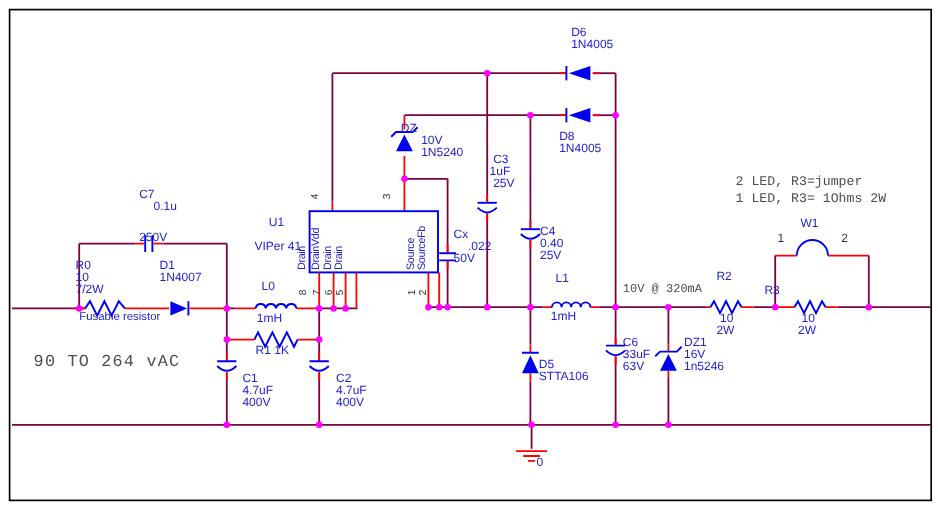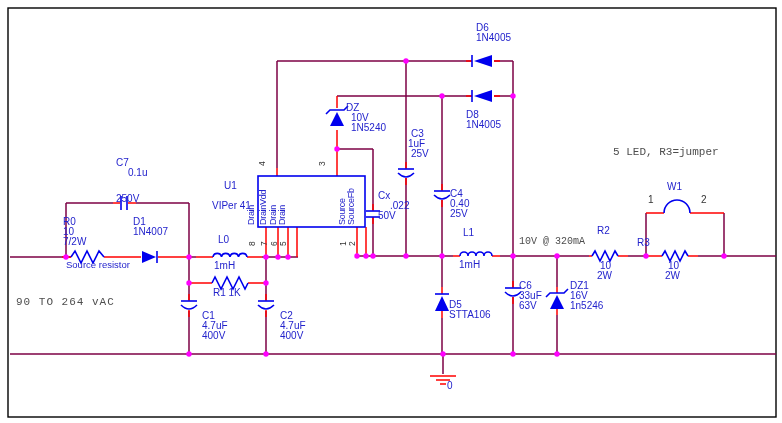--- a/index.html
+++ b/index.html
@@ -227,44 +227,44 @@
   <circle class="dot" cx="557" cy="354" r="2.7"></circle>
 </svg>
 
 <span class="lbl" style="left:116px;top:158px">C7</span>
 <span class="lbl" style="left:128px;top:168px">0.1u</span>
 <span class="lbl" style="left:116px;top:194px">250V</span>
 
 <span class="lbl" style="left:63px;top:217px">R0</span>
 <span class="lbl" style="left:63px;top:227px">10</span>
 <span class="lbl" style="left:63px;top:237px">7/2W</span>
-<span class="lbl sm" style="left:66px;top:260px">Source resistor</span>
+<span class="lbl sm" style="left:66px;top:260px">Fusable resistor</span>
 
 <span class="lbl" style="left:133px;top:217px">D1</span>
 <span class="lbl" style="left:133px;top:227px">1N4007</span>
 
-<span class="mono" style="left:16px;top:296px;font-size:11px;letter-spacing:1px">90 TO 264 vAC</span>
+<span class="mono" style="left:28px;top:296px;font-size:14px;letter-spacing:1px">90 TO 264 vAC</span>
 
 <span class="lbl" style="left:218px;top:235px">L0</span>
 <span class="lbl" style="left:214px;top:261px">1mH</span>
 
 <span class="lbl" style="left:213px;top:288px">R1 1K</span>
 
 <span class="lbl" style="left:202px;top:311px">C1</span>
 <span class="lbl" style="left:202px;top:321px">4.7uF</span>
 <span class="lbl" style="left:202px;top:331px">400V</span>
 
 <span class="lbl" style="left:280px;top:311px">C2</span>
 <span class="lbl" style="left:280px;top:321px">4.7uF</span>
 <span class="lbl" style="left:280px;top:331px">400V</span>
 
 <span class="lbl" style="left:224px;top:181px">U1</span>
 <span class="lbl" style="left:212px;top:201px">VIPer 41</span>
 
-<span class="lbl" style="left:346px;top:103px">DZ</span>
+<span class="lbl" style="left:334px;top:103px">DZ</span>
 <span class="lbl" style="left:351px;top:113px">10V</span>
 <span class="lbl" style="left:351px;top:123px">1N5240</span>
 
 <span class="lbl" style="left:378px;top:191px">Cx</span>
 <span class="lbl" style="left:390px;top:201px">.022</span>
 <span class="lbl" style="left:378px;top:211px">50V</span>
 
 <span class="lbl" style="left:411px;top:129px">C3</span>
 <span class="lbl" style="left:408px;top:139px">1uF</span>
 <span class="lbl" style="left:411px;top:149px">25V</span>
@@ -300,21 +300,22 @@
 <span class="lbl" style="left:597px;top:271px">2W</span>
 
 <span class="lbl" style="left:637px;top:238px">R3</span>
 <span class="lbl" style="left:668px;top:261px">10</span>
 <span class="lbl" style="left:665px;top:271px">2W</span>
 
 <span class="lbl" style="left:667px;top:182px">W1</span>
 <span class="pinlab" style="left:648px;top:195px">1</span>
 <span class="pinlab" style="left:701px;top:195px">2</span>
 
-<span class="mono" style="left:613px;top:146px;font-size:11px">5 LED, R3=jumper</span>
+<span class="mono" style="left:613px;top:146px;font-size:11px">2 LED, R3=jumper</span>
+<span class="mono" style="left:613px;top:160px;font-size:11px">1 LED, R3= 1Ohms 2W</span>
 
 <span class="lbl" style="left:447px;top:381px;font-size:10px">0</span>
 
 <span class="vtext" style="left:256px;top:216px">Drain</span>
 <span class="vtext" style="left:268px;top:216px">DrainVdd</span>
 <span class="vtext" style="left:278px;top:216px">Drain</span>
 <span class="vtext" style="left:287px;top:216px">Drain</span>
 <span class="vtext" style="left:347px;top:216px">Source</span>
 <span class="vtext" style="left:356px;top:216px">SourceFb</span>
 

